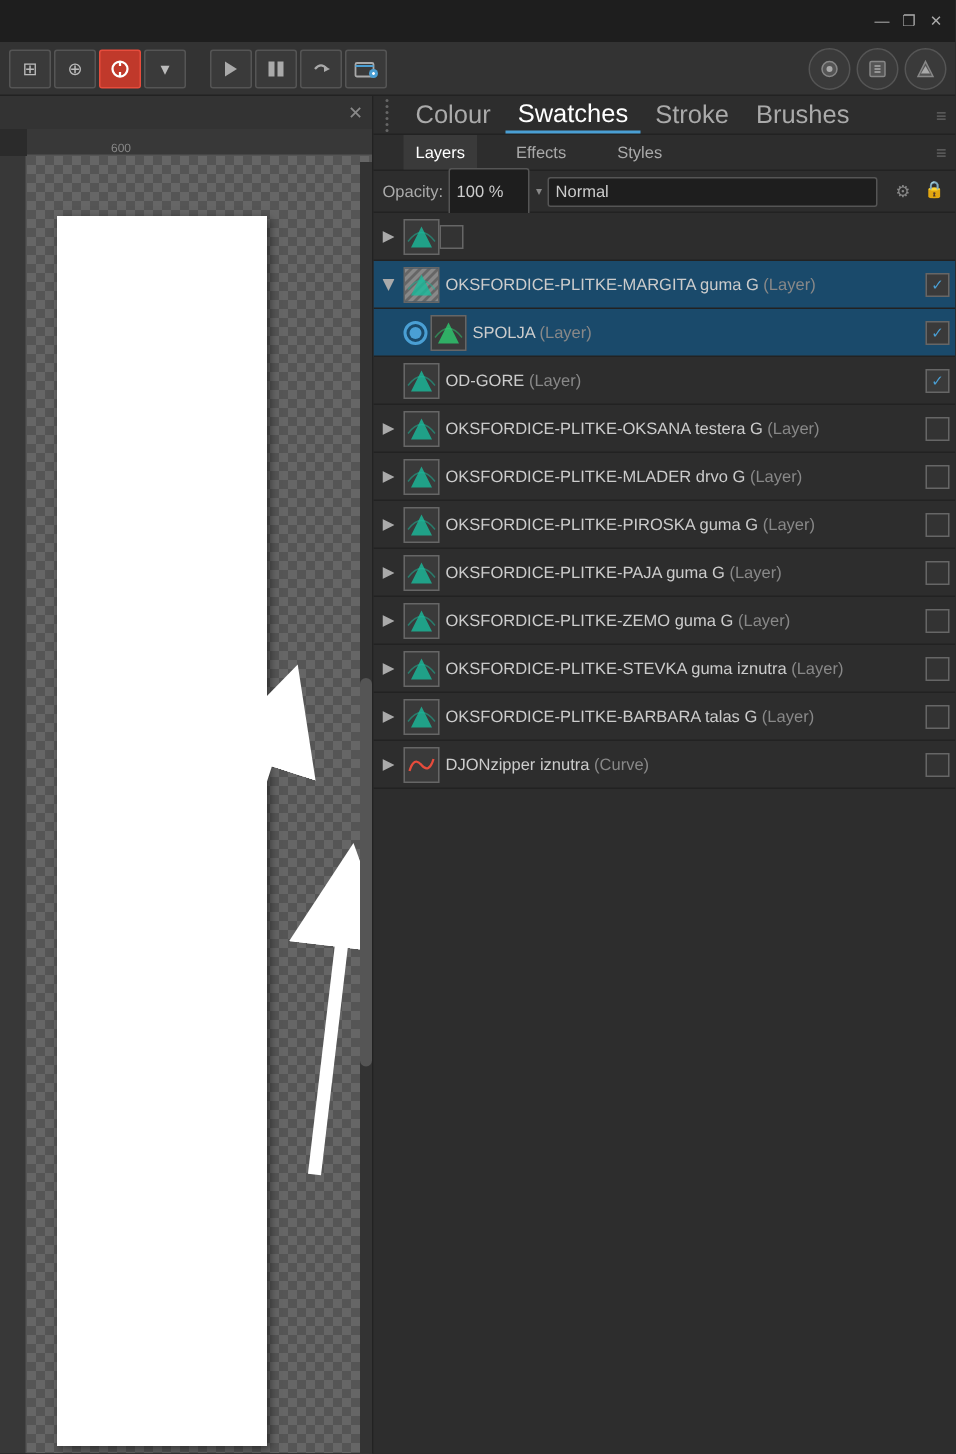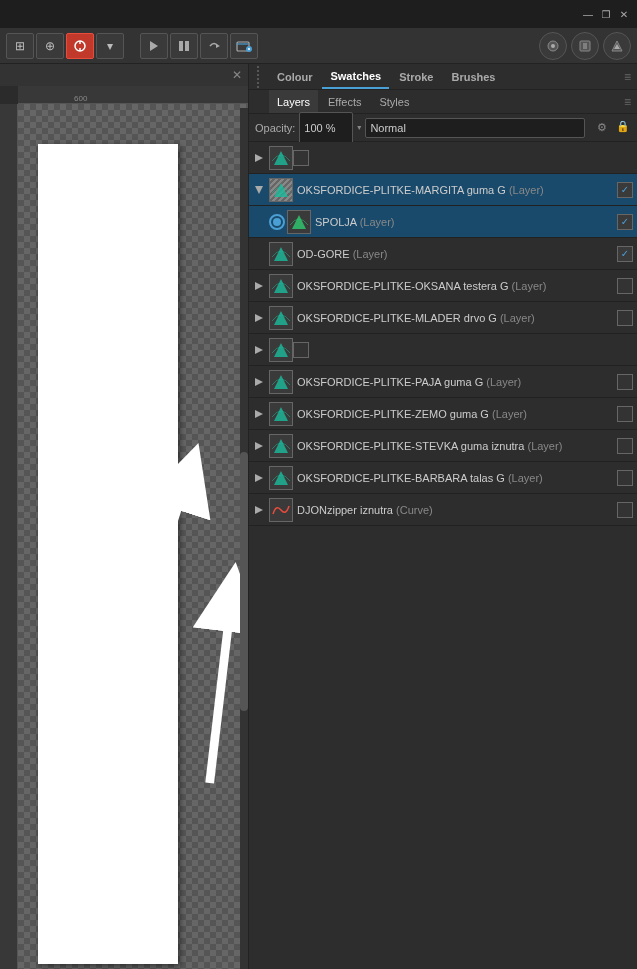--- a/index.html
+++ b/index.html
@@ -182,27 +182,26 @@
       height: 26px;
       background: #2d2d2d;
       display: flex;
       align-items: center;
       border-bottom: 1px solid #222;
       padding-left: 8px;
       gap: 2px;
     }
     .tab1 {
       padding: 2px 8px;
-      font-size: 11px;
+      font-size: 17px;
       color: #aaa;
       cursor: pointer;
       height: 100%;
       display: flex;
       align-items: center;
-      font-weight: bold;
     }
     .tab1.active {
       color: #fff;
       border-bottom: 2px solid #4a9fd4;
     }
     .tabs-gripper {
       width: 6px;
       height: 22px;
       display: flex;
       flex-direction: column;
@@ -225,21 +224,21 @@
     }
 
     
     .tabs-row2 {
       height: 24px;
       background: #2d2d2d;
       display: flex;
       align-items: center;
       border-bottom: 1px solid #222;
       padding-left: 20px;
-      gap: 2px;
+      gap: 18px;
     }
     .tab2 {
       padding: 2px 8px;
       font-size: 11px;
       color: #aaa;
       cursor: pointer;
       height: 100%;
       display: flex;
       align-items: center;
     }
@@ -703,20 +702,21 @@
             <svg width="8" height="8" viewBox="0 0 8 8">
               <polygon points="0,0 8,4 0,8" fill="#aaa"></polygon>
             </svg>
           </div>
           <div class="layer-thumb thumb-vector">
             <svg width="22" height="22" viewBox="0 0 22 22">
     <path d="M4 18 L11 4 L18 18 Z" fill="#1abc9c" opacity="0.8"></path>
     <path d="M2 14 Q11 2 20 14" fill="none" stroke="#1abc9c" stroke-width="1" opacity="0.5"></path>
   </svg>
           </div>
+          <div class="layer-name"><span>OKSFORDICE-PLITKE-PIROSKA guma G</span> <span class="layer-type">(Layer)</span></div>
           <div class="layer-check "></div>
         </div>
         <div class="layer-row">
           <div class="layer-expand" style="padding-left:0px">
             <svg width="8" height="8" viewBox="0 0 8 8">
               <polygon points="0,0 8,4 0,8" fill="#aaa"></polygon>
             </svg>
           </div>
           <div class="layer-thumb thumb-vector">
             <svg width="22" height="22" viewBox="0 0 22 22">

